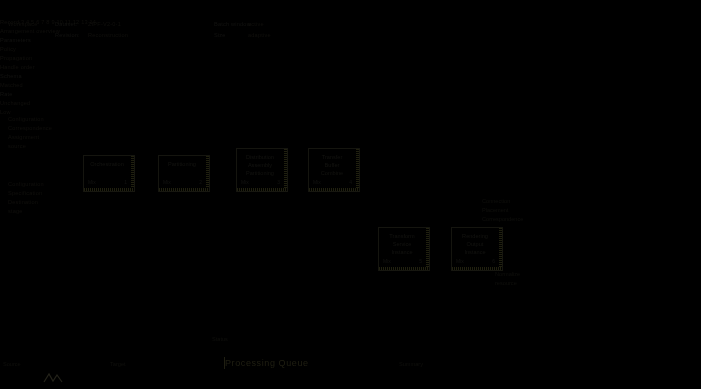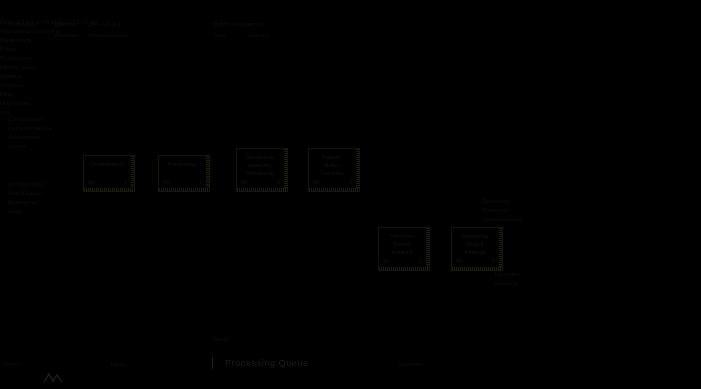--- a/index.html
+++ b/index.html
@@ -111,27 +111,27 @@
   }
 
   
   .footer-label {
     position: absolute;
     color: #0f0f0c;
     font-size: 5.6px;
   }
   #footer-banner {
     position: absolute;
-    left: 212px;
+    left: 224px;
     top: 357px;
     color: #201f12;
     font-size: 9px;
     letter-spacing: 0.6px;
     border-left: 1px solid #201f12;
-    padding-left: 12px;
+    padding-left: 0;
     line-height: 12px;
   }
   #footer-mark {
     position: absolute;
     left: 42px;
     top: 372px;
     width: 22px;
     height: 12px;
   }
 </style>

